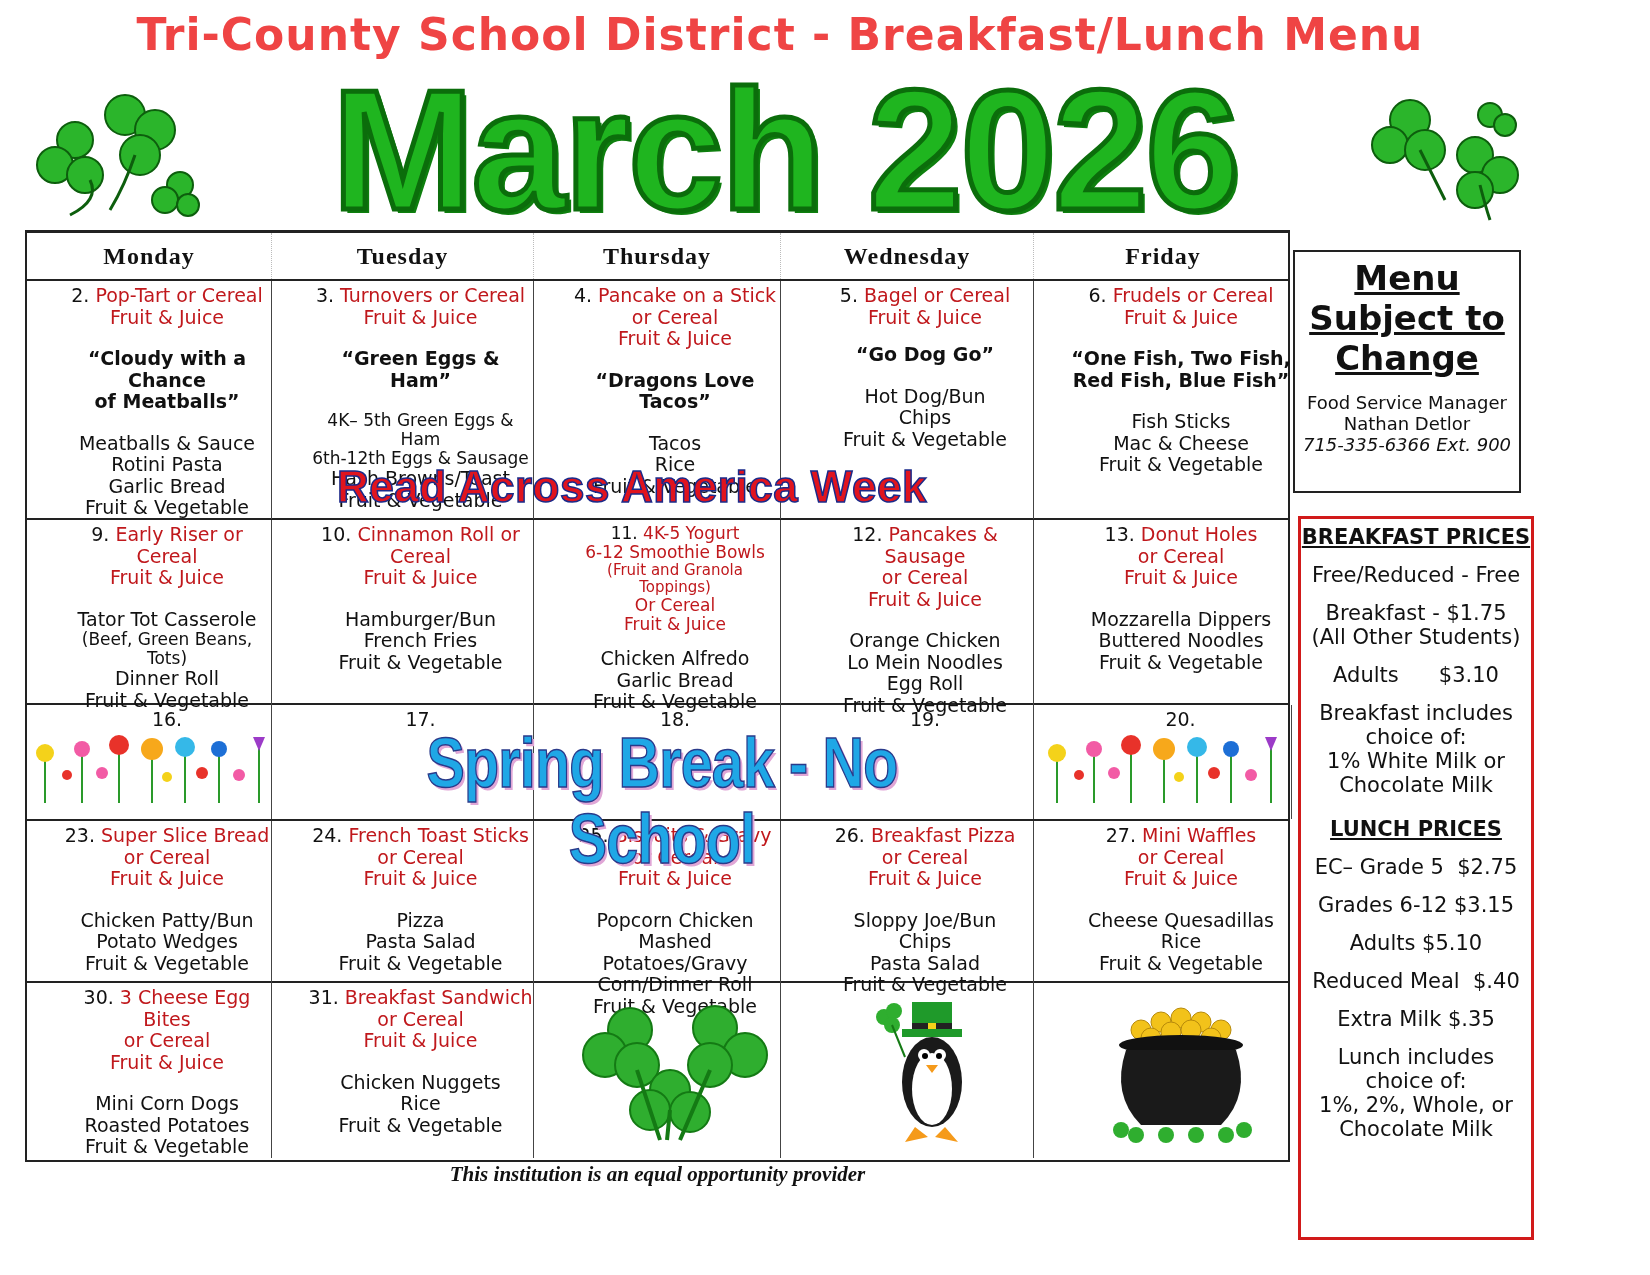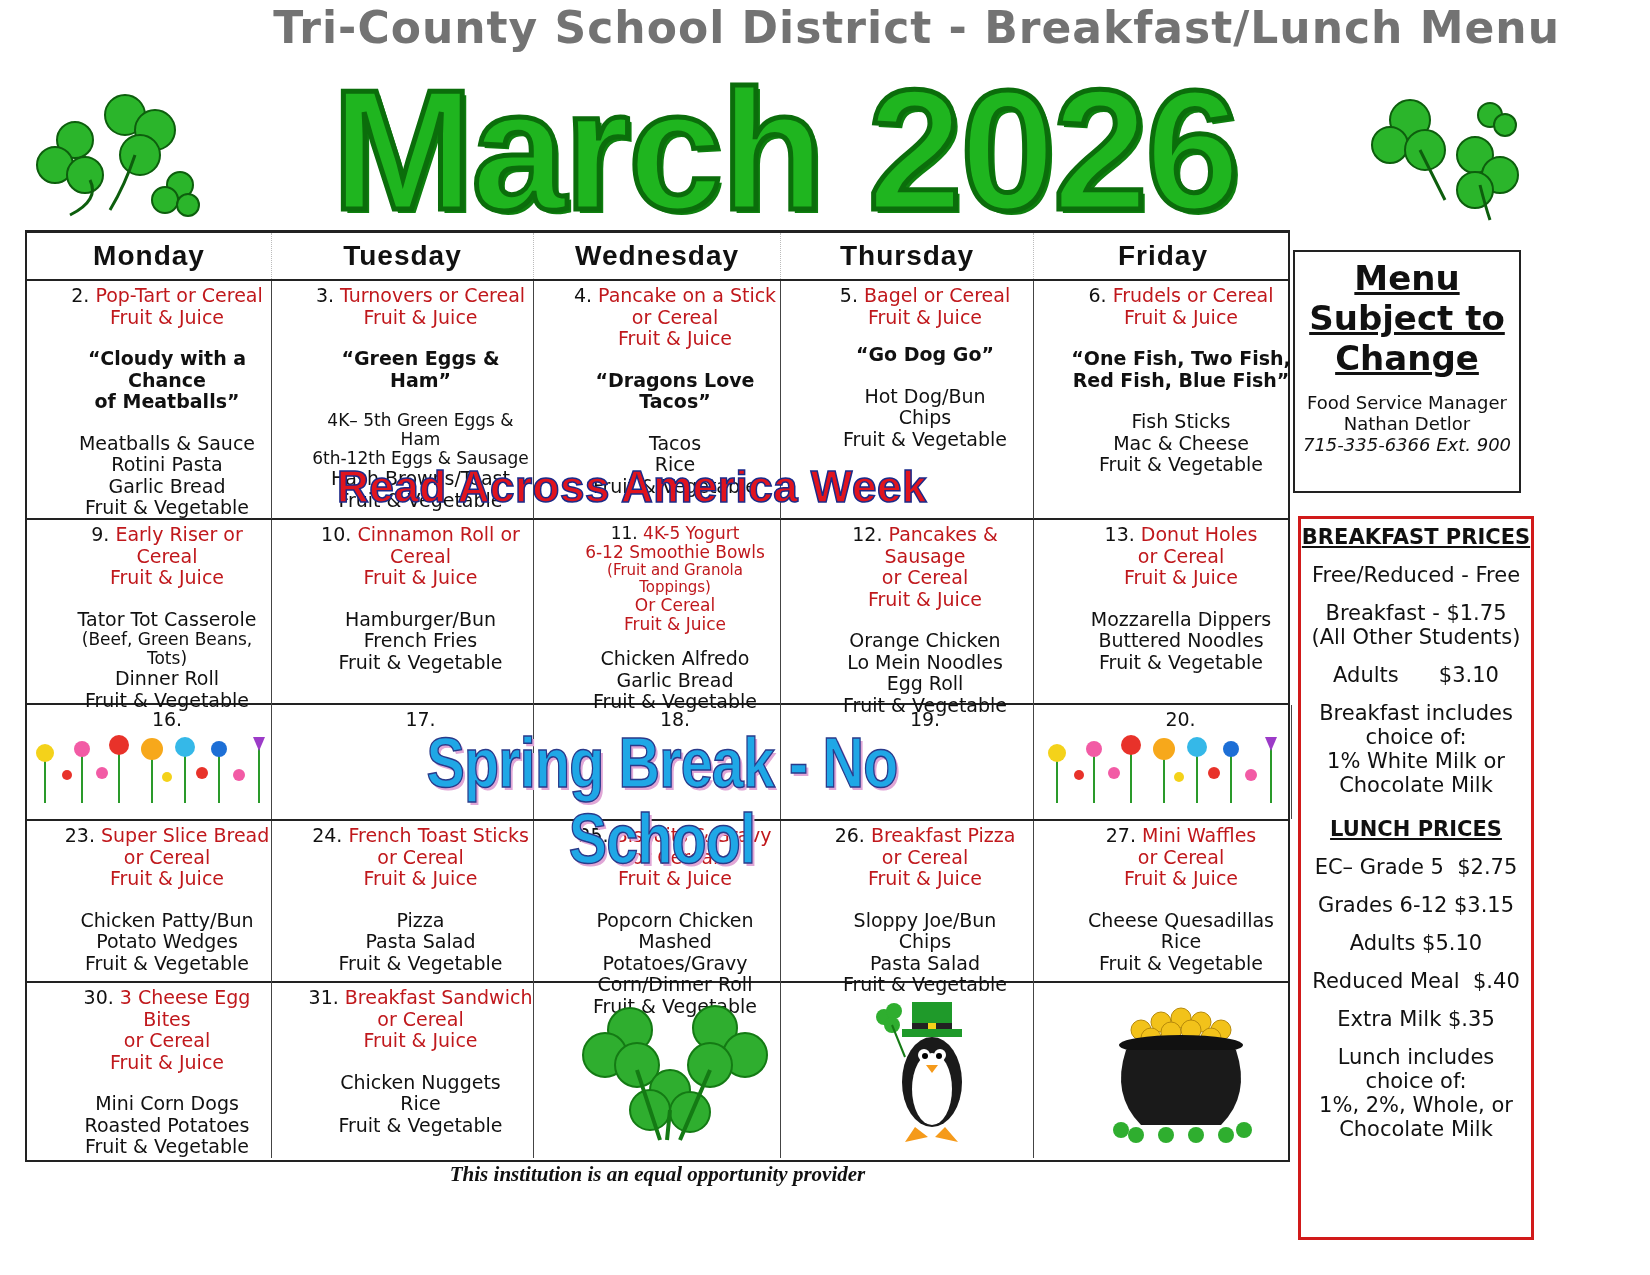--- a/index.html
+++ b/index.html
@@ -1,40 +1,40 @@
 <!DOCTYPE html>
 <html><head>
 <meta charset="utf-8">
 <style>
   * { box-sizing: border-box; margin: 0; padding: 0; }
   body {
     width: 1650px; height: 1275px; background: #ffffff; position: relative;
     font-family: "DejaVu Sans", sans-serif; color: #111; overflow: hidden;
   }
   .title-line {
-    position: absolute; left: 0; top: 2px; width: 1560px; text-align: right;
+    position: absolute; left: 0; top: 9px; width: 1560px; text-align: center;
     font-family: "DejaVu Sans", sans-serif; font-weight: 900; font-size: 44px;
-    letter-spacing: 1px; color: #737373;
+    letter-spacing: 1px; color: #ef4444;
   }
   .month-title {
     position: absolute; left: 200px; top: 70px; width: 1170px; text-align: center;
     font-family: "Liberation Sans", sans-serif; font-weight: 900; font-size: 170px;
     line-height: 160px; color: #1fb51f; letter-spacing: -2px;
     -webkit-text-stroke: 5px #0b6d0b;
     text-shadow: 4px 4px 0 #0e7f0e;
   }
   .shamrock-corner { position: absolute; }
   .calendar {
     position: absolute; left: 25px; top: 230px; width: 1265px; height: 932px;
     border: 2px solid #222; border-top: 3px solid #222;
   }
   .header-row { display: grid; grid-template-columns: 245px 262px 247px 253px 258px; height: 48px; border-bottom: 2px solid #222; }
   .header-cell {
     display: flex; align-items: center; justify-content: center;
-    font-family: Liberation Sans, sans-serif; font-weight: 900; font-size: 28px; letter-spacing: 1px;
+    font-family: Liberation Serif, serif; font-weight: 900; font-size: 24px; letter-spacing: 1px;
     border-right: 1px dotted #bbb;
   }
   .header-cell:last-child { border-right: none; }
   .week-row { display: grid; grid-template-columns: 245px 262px 247px 253px 258px; border-bottom: 2px solid #222; position: relative; }
   .week-row:last-child { border-bottom: none; }
   .day-cell {
     border-right: 1px solid #444; text-align: center; font-size: 19px; line-height: 21.5px;
     padding-top: 4px; position: relative; padding-left: 36px;
   }
   .day-cell:last-child { border-right: none; }
@@ -113,22 +113,22 @@
     <circle cx="125" cy="25" r="12"></circle>
       <circle cx="140" cy="35" r="11"></circle>
   </g>
   <path d="M55 60 Q70 90 80 110 M115 95 Q120 115 125 130" stroke="#0d5e0d" stroke-width="3" fill="none"></path>
 </svg>
 
 <div class="calendar">
   <div class="header-row">
     <div class="header-cell">Monday</div>
     <div class="header-cell">Tuesday</div>
+    <div class="header-cell">Thursday</div>
     <div class="header-cell">Wednesday</div>
-    <div class="header-cell">Thursday</div>
     <div class="header-cell">Friday</div>
   </div>
 
   <div class="week-row r1">
     <div class="day-cell">
       <div><span>2.</span> <span class="red">Pop-Tart or Cereal</span></div>
       <div class="red">Fruit &amp; Juice</div>
       <div class="gap"></div>
       <div class="theme">“Cloudy with a Chance</div>
       <div class="theme">of Meatballs”</div>

